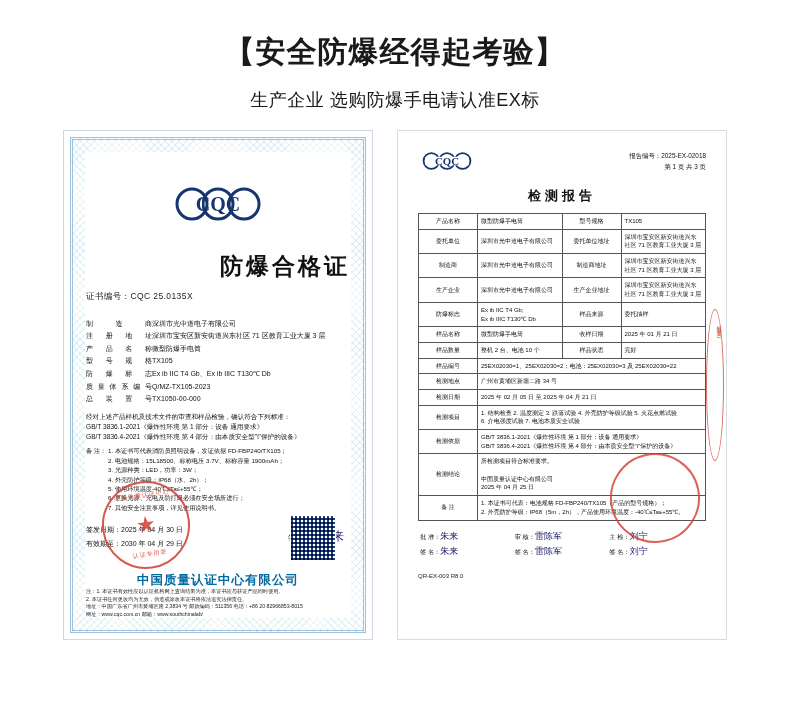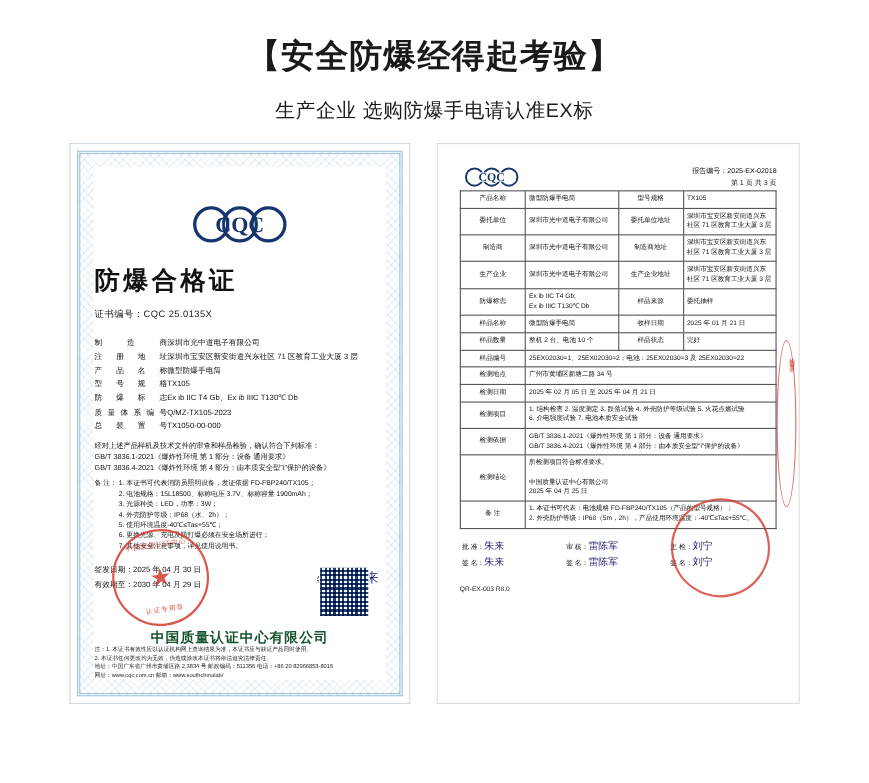--- a/index.html
+++ b/index.html
@@ -80,26 +80,26 @@
     margin-top: 30px;
   }
   .cqc-mark {
     display: inline-block;
     position: relative;
     width: 92px;
     height: 46px;
   }
   .cqc-mark svg { display: block; }
   .cert-main-title {
-    text-align: left;
+    text-align: right;
     font-size: 23px;
     font-weight: bold;
     color: #111;
     letter-spacing: 3px;
-    margin-top: 8px;
+    margin-top: 20px;
   }
   .cert-no {
     text-align: left;
     font-size: 8.5px;
     color: #222;
     margin-top: 9px;
     letter-spacing: 0.4px;
   }
   .kv-table {
     margin-top: 14px;
@@ -210,21 +210,21 @@
     background-blend-mode: multiply;
     border: 1px solid #fff;
   }
   .cert-issuer {
     position: absolute;
     left: 0; right: 0;
     bottom: 34px;
     text-align: center;
     font-size: 12.5px;
     font-weight: bold;
-    color: #14532d;
+    color: #0369a1;
     letter-spacing: 1px;
   }
   .cert-footnote {
     position: absolute;
     left: 0; right: 0;
     bottom: 4px;
     font-size: 5.2px;
     color: #222;
     line-height: 1.5;
   }
@@ -475,20 +475,21 @@
             <rect x="10" y="13" width="72" height="14" fill="#ffffff"></rect>
             <text x="46" y="26" text-anchor="middle" font-family="Liberation Serif, serif" font-size="18" font-weight="bold" fill="#16356e">CQC</text>
           </svg>
         </div>
         <div class="rep-meta">
           <div>报告编号：2025-EX-02018</div>
           <div>第 1 页 共 3 页</div>
         </div>
       </div>
 
+      <div class="rep-title">检测报告</div>
 
       <table class="report">
         <tbody>
           <tr>
             <td class="lbl">产品名称</td>
             <td class="val">微型防爆手电筒</td>
             <td class="lbl2">型号规格</td>
             <td class="val">TX105</td>
           </tr>
           <tr>

